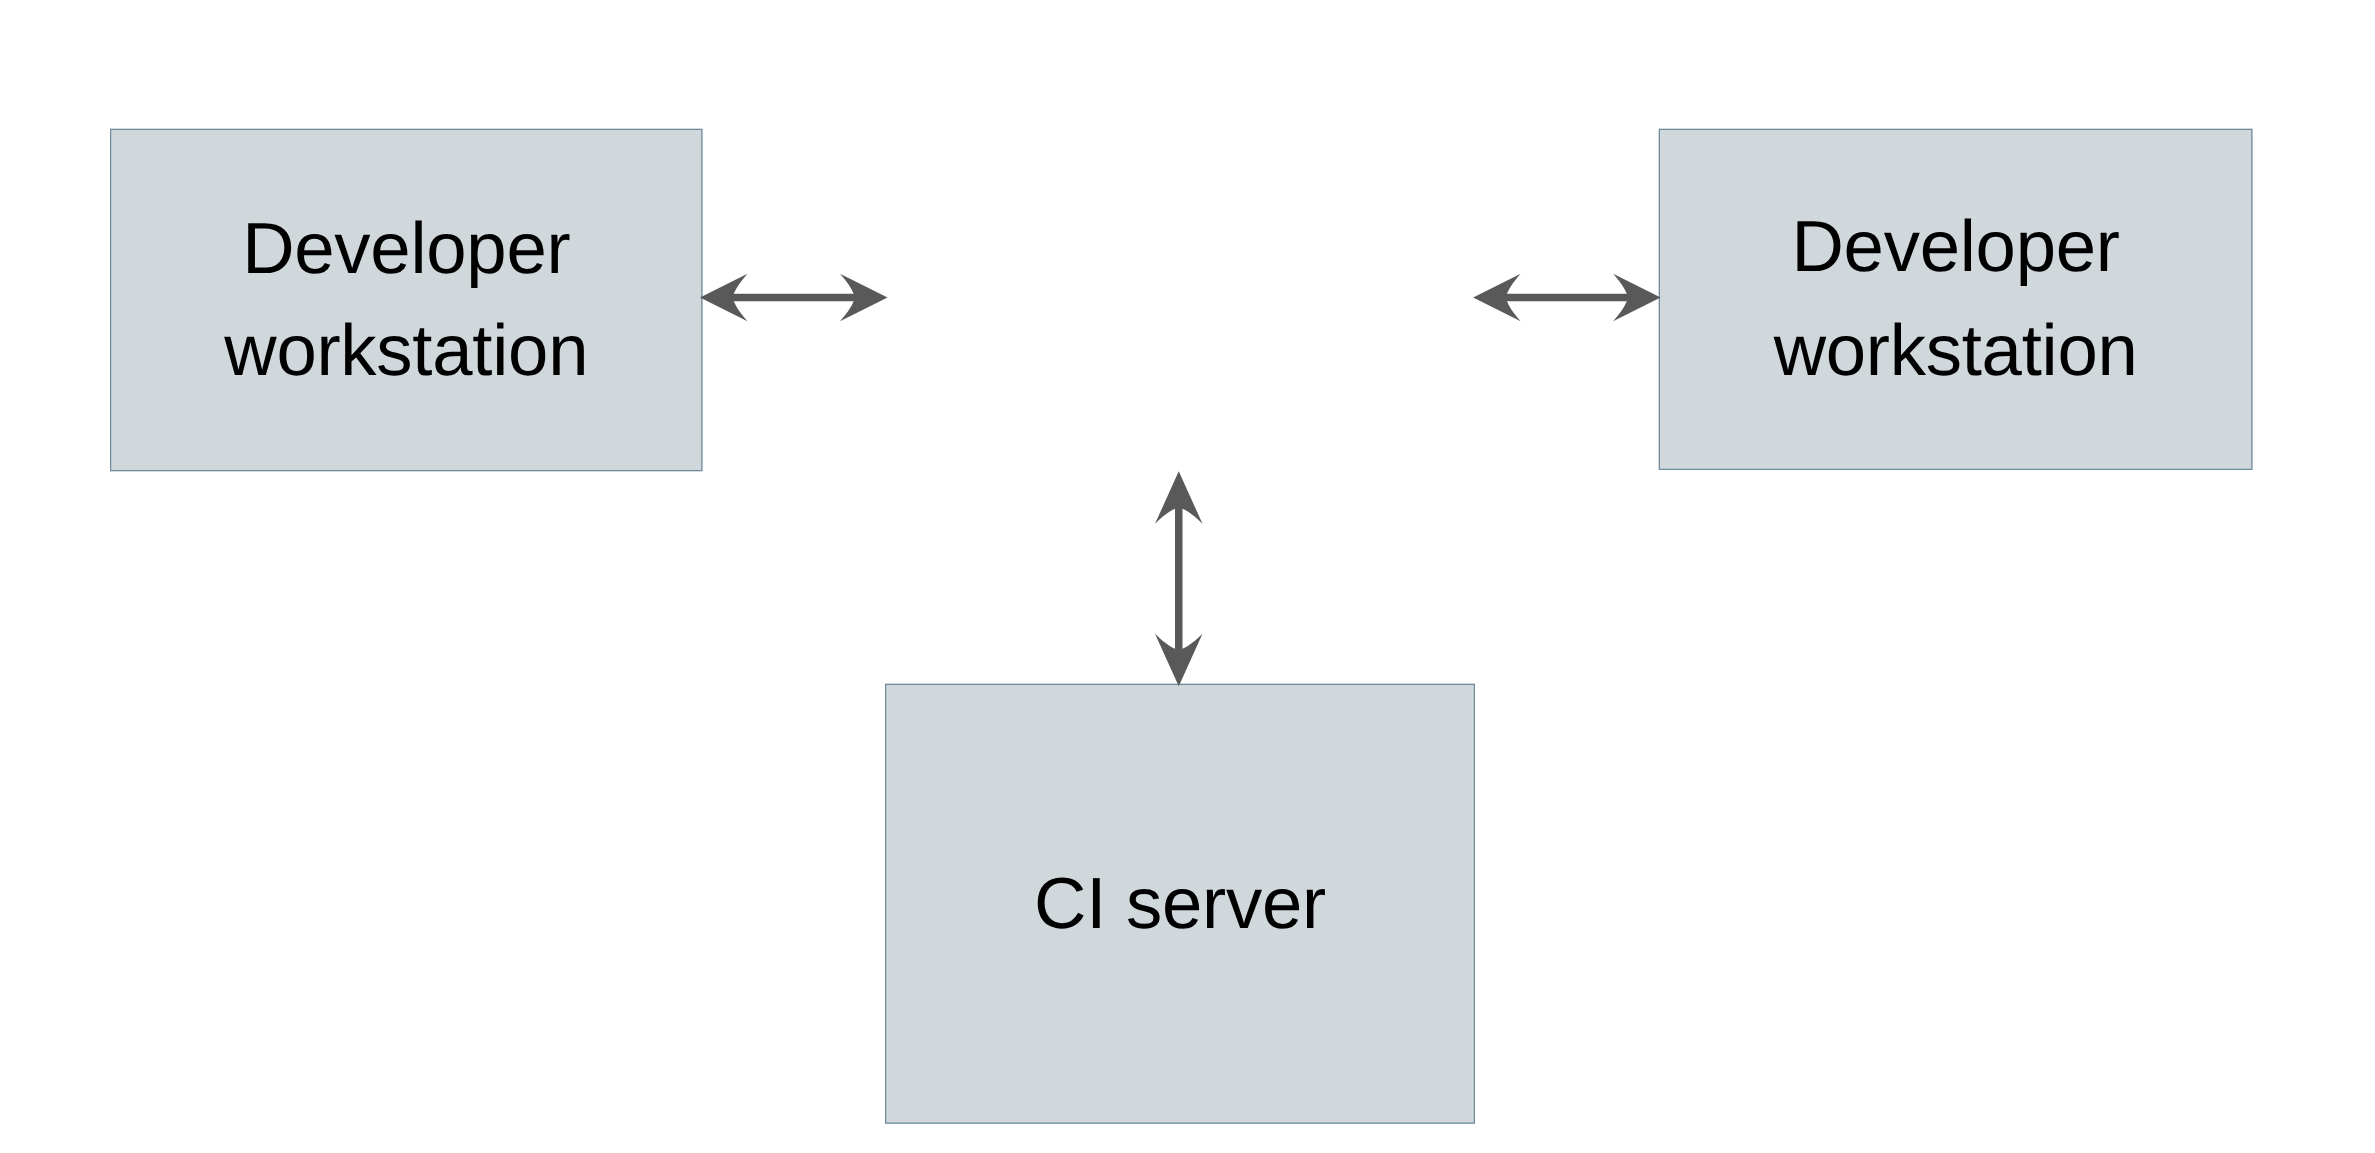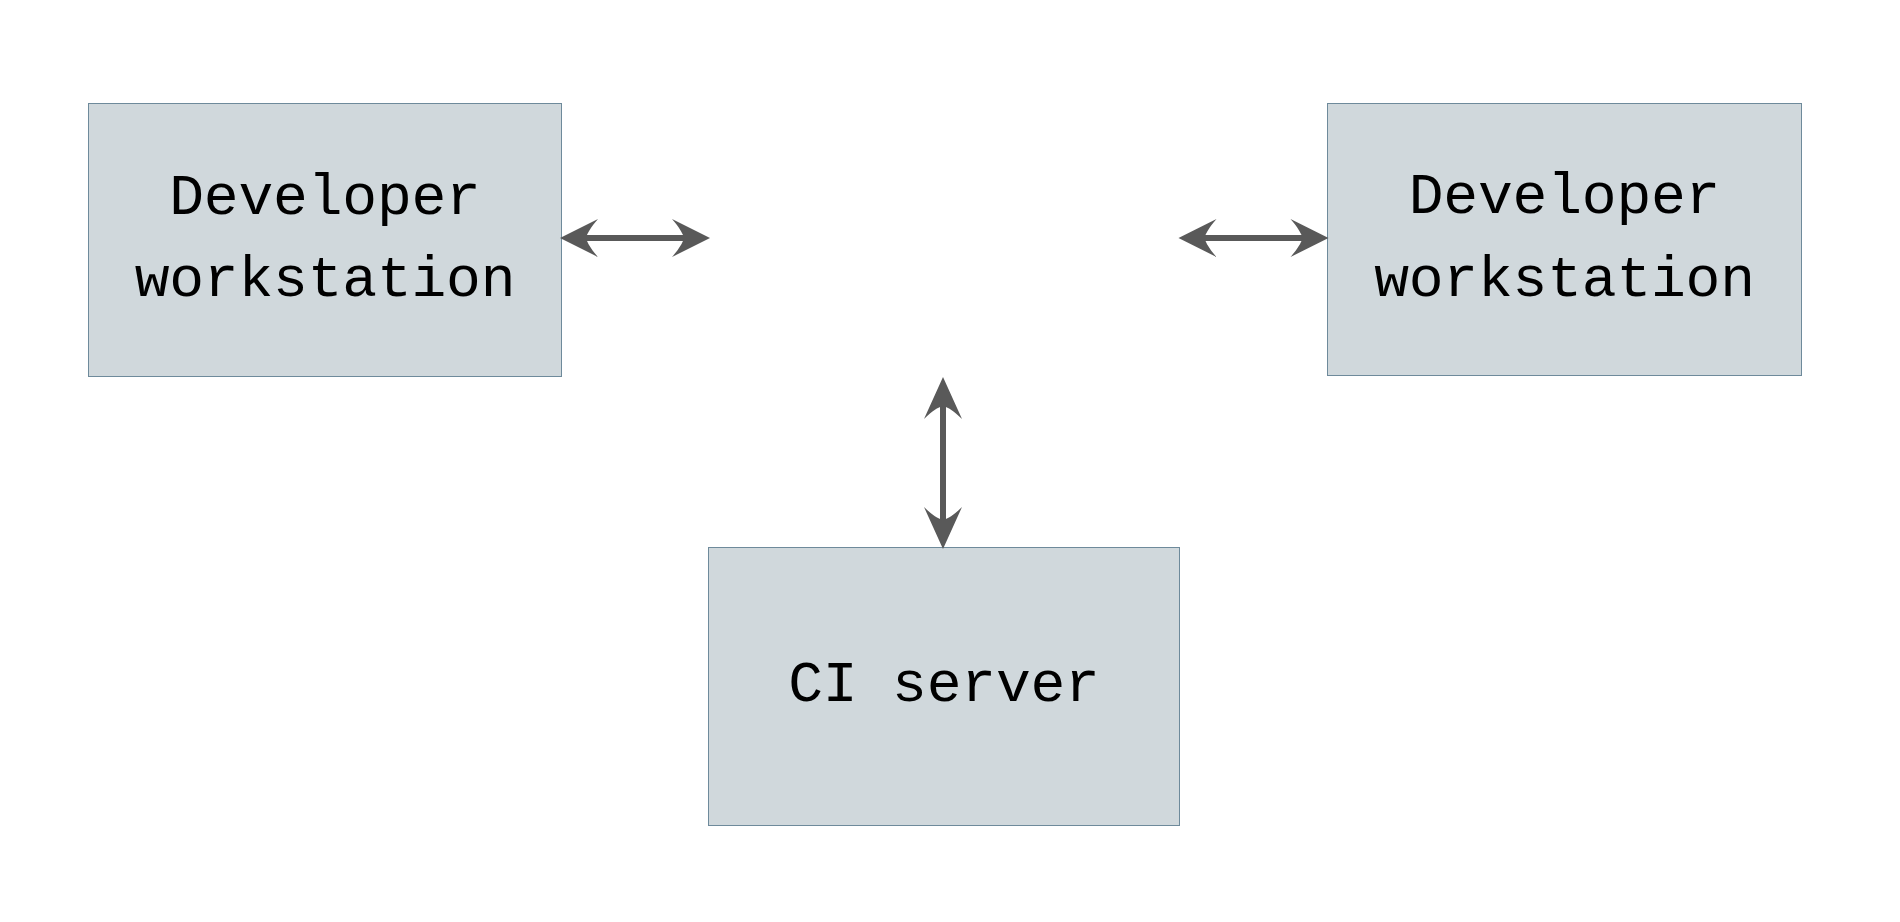--- a/index.html
+++ b/index.html
@@ -22,21 +22,21 @@
     position: absolute;
     box-sizing: border-box;
     background: #d0d8dc;
     border: 1.6px solid #6e8a9b;
     display: flex;
     align-items: center;
     justify-content: center;
     text-align: center;
   }
   .node-label {
-    font-family: Liberation Mono, monospace;
+    font-family: Liberation Sans, sans-serif;
     font-size: 58px;
     line-height: 1.42;
     font-weight: 400;
     color: #000000;
     letter-spacing: -0.2px;
     white-space: pre-line;
     padding: 0 10px;
   }
   .edge {
     position: absolute;
@@ -59,21 +59,21 @@
     <div class="node-label">Developer
 workstation</div>
   </div>
 
 
   <div class="node" style="left:1327px; top:103px; width:475px; height:273px;">
     <div class="node-label">Developer
 workstation</div>
   </div>
 
-  <div class="node" style="left:708px; top:547px; width:472px; height:279px;">
+  <div class="node" style="left:708px; top:547px; width:472px; height:352px;">
     <div class="node-label">CI server</div>
   </div>
 
   <div class="edge" style="left:560px; top:213px; width:150px; height:50px;">
     <svg width="150" height="50" viewBox="0 0 150 50">
       <path class="arrow-shape" d="M 0 25
                L 38 6
                C 30 15, 28 20, 27 22
                L 123 22
                C 122 20, 120 15, 112 6

